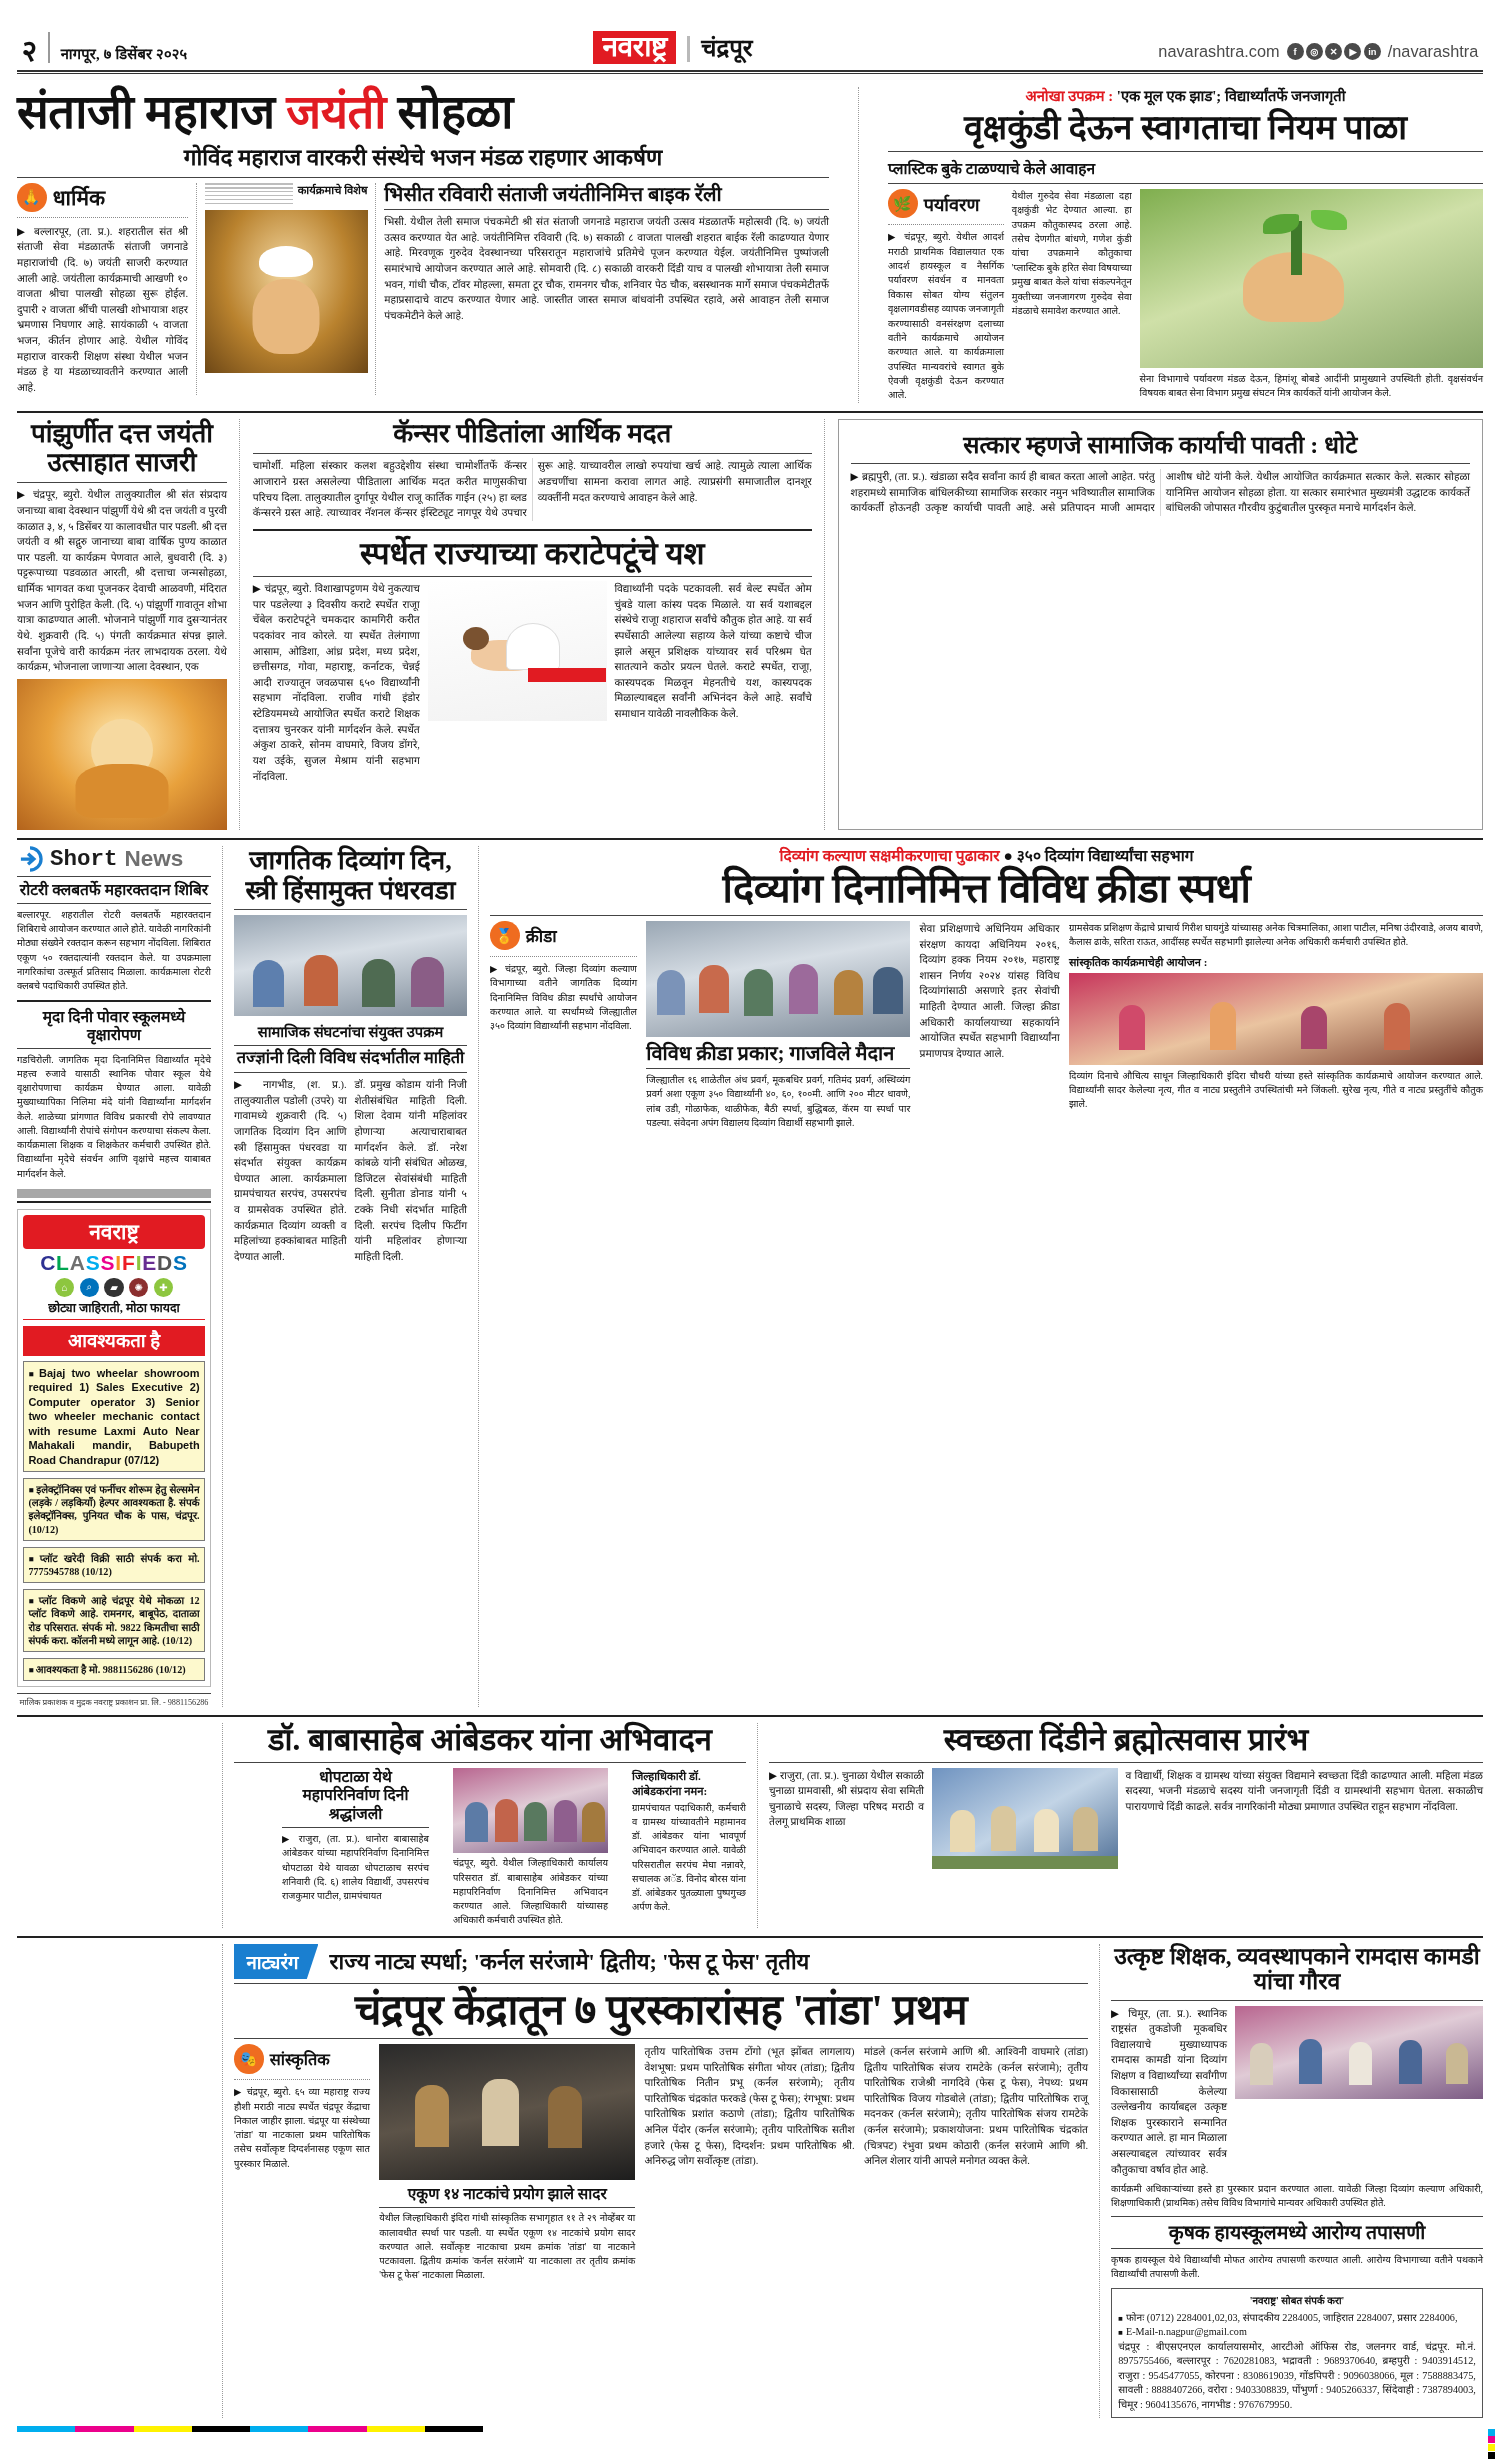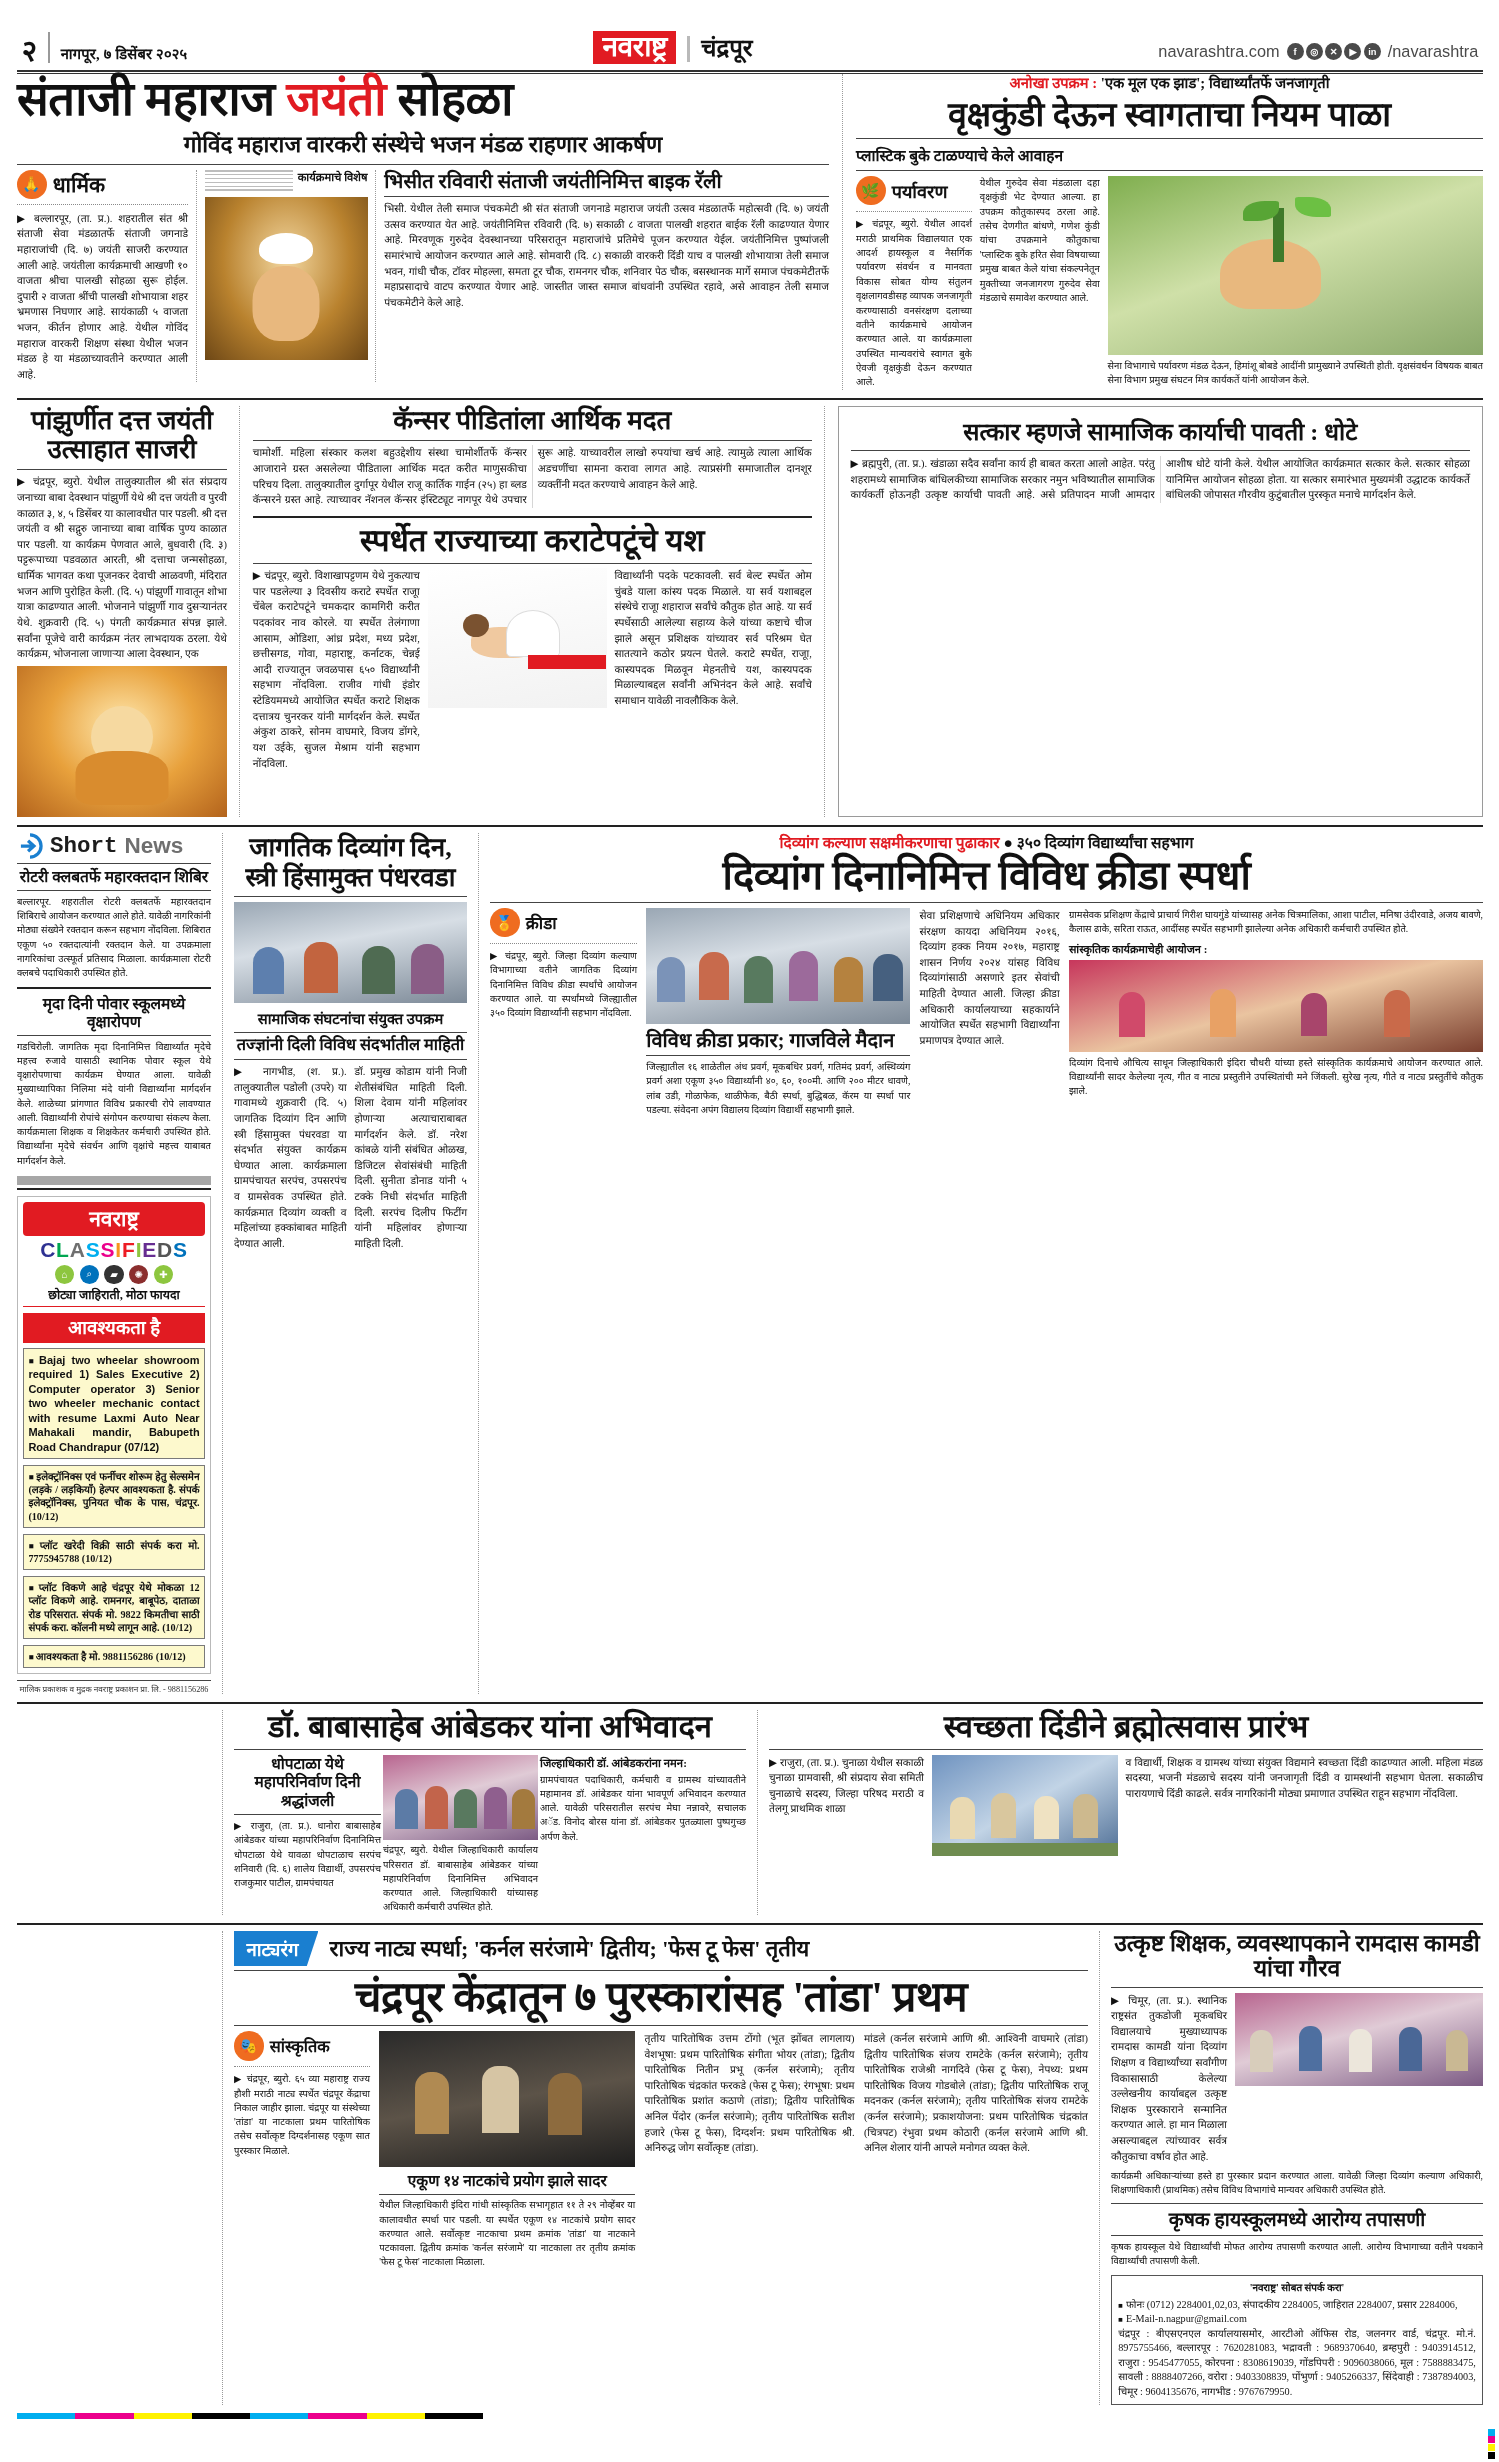--- a/index.html
+++ b/index.html
@@ -136,21 +136,21 @@
         <span>◎</span>
         <span>✕</span>
         <span>▶</span>
         <span>in</span>
       </div>
       <div class="mh-handle">/navarashtra</div>
     </div>
   </div>
   <div class="rule-double"></div>
 
-  <div style="display:flex; gap:13px; margin-top:0;">
+  <div style="display:flex; gap:29px; margin-top:13px;">
 
     <div style="width:812px;">
       <div class="head-xl">
         <span>संताजी महाराज </span><span class="red">जयंती</span><span> सोहळा</span>
       </div>
       <div style="font-size:22.5px; font-weight:800; text-align:center; margin-top:3.1px;">गोविंद महाराज वारकरी संस्थेचे भजन मंडळ राहणार आकर्षण</div>
       <div class="hr-thin"></div>
 
       <div style="display:flex; gap:7.8px; margin-top:3.1px;">
 
@@ -403,21 +403,21 @@
 
   <div class="hr-thick" style="margin-top:7.8px;"></div>
 
   <div style="display:flex; gap:11px;">
     <div style="width:194px;"></div>
     <div class="vr"></div>
 
     <div style="width:512px;">
       <div class="head-lg" style="text-align:center; font-size:31px;">डॉ. बाबासाहेब आंबेडकर यांना अभिवादन</div>
       <div class="hr-thin" style="margin:4.7px 0;"></div>
-      <div style="display:flex; gap:2px;">
+      <div style="display:flex; gap:24px;margin-left:48px;">
         <div style="width:147px;">
           <div style="font-size:15.5px; font-weight:800; line-height:1.2; text-align:center;">धोपटाळा येथे महापरिनिर्वाण दिनी श्रद्धांजली</div>
           <div class="hr-thin" style="margin:3.9px 0;"></div>
           <div class="body-txt" style="font-size:9.5px;">▶ राजुरा, (ता. प्र.). धानोरा बाबासाहेब आंबेडकर यांच्या महापरिनिर्वाण दिनानिमित्त धोपटाळा येथे यावळा धोपटाळाच सरपंच शनिवारी (दि. ६) शालेय विद्यार्थी, उपसरपंच राजकुमार पाटील, ग्रामपंचायत</div>
         </div>
         <div style="width:155px;">
           <div class="photo p-dais" style="height:85px;">
             <div style="position:absolute;left:8%;top:40%;width:23px;height:40px;border-radius:11px 11px 0 0;background:#5c7ba6;"></div>
             <div style="position:absolute;left:27%;top:37%;width:23px;height:43px;border-radius:11px 11px 0 0;background:#c2644b;"></div>
             <div style="position:absolute;left:46%;top:41%;width:23px;height:39px;border-radius:11px 11px 0 0;background:#59795f;"></div>

